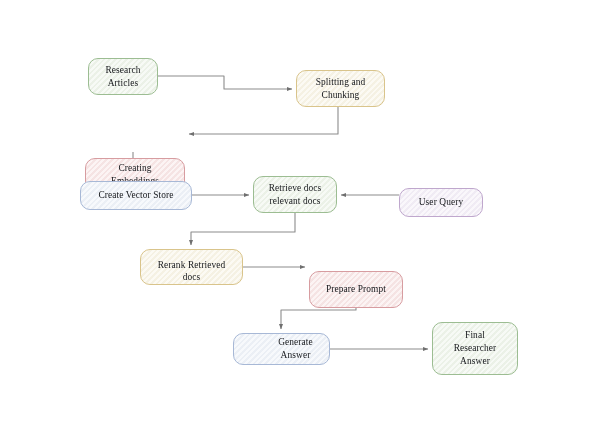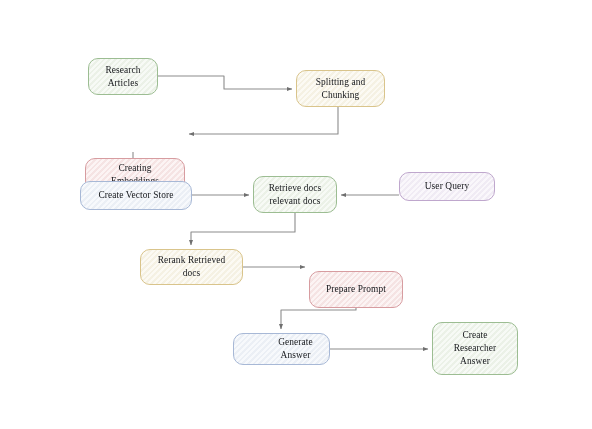--- a/index.html
+++ b/index.html
@@ -94,33 +94,33 @@
         <span class="label">Creating
 Embeddings</span>
       </div>
       <div class="node n-blue" style="left: 80px; top: 181px; width: 112px; height: 29px; border-color: rgb(167, 184, 214); background-color: rgb(238, 242, 248);">
         <span class="label">Create Vector Store</span>
       </div>
       <div class="node n-green" style="left: 253px; top: 176px; width: 84px; height: 37px; border-color: rgb(156, 189, 146); background-color: rgb(238, 244, 234);">
         <span class="label">Retrieve docs
 relevant docs</span>
       </div>
-      <div class="node n-purple" style="left: 399px; top: 172px; width: 96px; height: 29px; border-color: rgb(191, 167, 205); background-color: rgb(243, 238, 247); text-align: center;">
+      <div class="node n-purple" style="left: 399px; top: 188px; width: 84px; height: 29px; border-color: rgb(191, 167, 205); background-color: rgb(243, 238, 247); text-align: center;">
         <span class="label">User Query</span>
       </div>
-      <div class="node n-cream" style="left: 140px; top: 249px; width: 103px; height: 36px; border-color: rgb(217, 196, 139); background-color: rgb(248, 244, 230);">
+      <div class="node n-cream" style="left: 140px; top: 249px; width: 103px; height: 36px; border-color: rgb(217, 196, 139); background-color: rgb(248, 244, 230); align-items: flex-end;">
         <span class="label">Rerank Retrieved
 docs</span>
       </div>
       <div class="node n-pink" style="left: 309px; top: 232px; width: 94px; height: 37px; border-color: rgb(215, 156, 160); background-color: rgb(248, 230, 230);">
         <span class="label">Prepare Prompt</span>
       </div>
       <div class="node n-blue" style="left: 233px; top: 333px; width: 97px; height: 32px; border-color: rgb(167, 184, 214); background-color: rgb(238, 242, 248); padding-left: 28px;">
         <span class="label">Generate Answer</span>
       </div>
       <div class="node n-green" style="left: 432px; top: 322px; width: 86px; height: 53px; border-color: rgb(156, 189, 146); background-color: rgb(238, 244, 234);">
-        <span class="label">Create
+        <span class="label">Final
 Researcher
 Answer</span>
       </div>
     </div>
 
 </div>
 
 </body></html>

